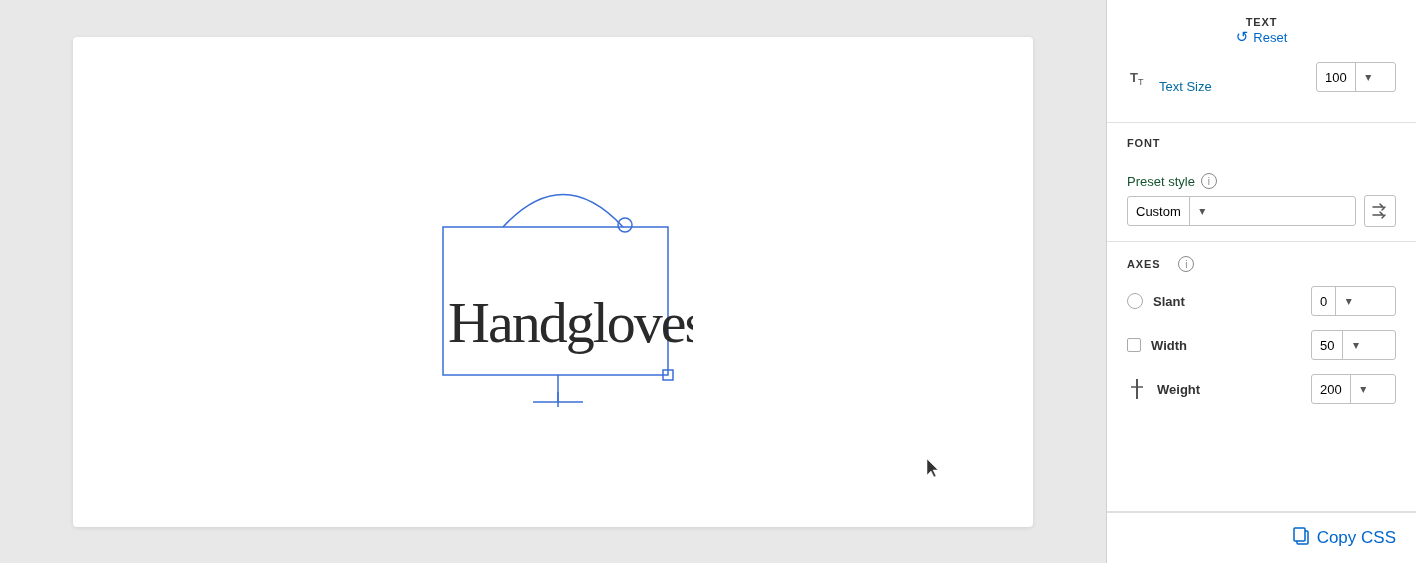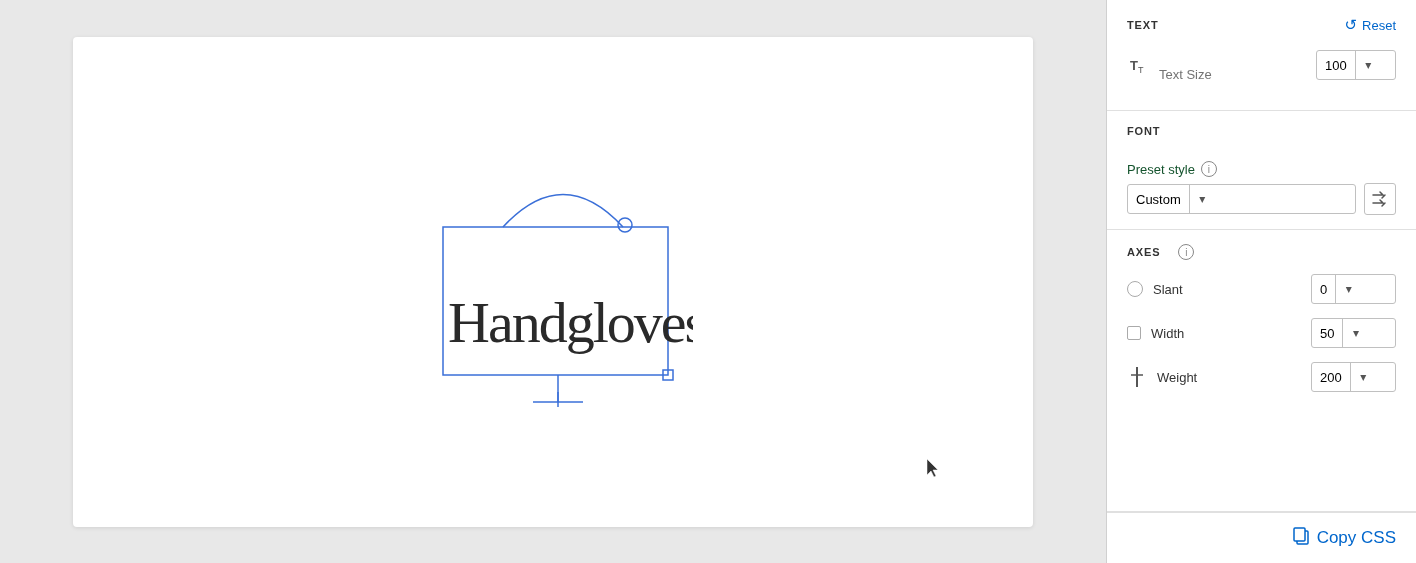--- a/index.html
+++ b/index.html
@@ -69,22 +69,23 @@
 
     
     .section {
       padding: 16px 20px;
       border-bottom: 1px solid #e0e0e0;
     }
 
     .section-header {
       display: flex;
       align-items: center;
-      justify-content: space-between;
+      justify-content: center;
       margin-bottom: 14px;
+      flex-direction: column;
     }
 
     .section-title {
       font-size: 11px;
       font-weight: 700;
       letter-spacing: 0.08em;
       color: #333;
       text-transform: uppercase;
     }
 
@@ -118,21 +119,21 @@
       display: flex;
       align-items: center;
       justify-content: center;
       color: #555;
       font-size: 16px;
       flex-shrink: 0;
     }
 
     .control-label {
       font-size: 13px;
-      color: #737373;
+      color: #0369a1;
       flex: 1;
       margin-top: 19px;
     }
 
     .dropdown {
       display: flex;
       align-items: center;
       border: 1px solid #c0c0c0;
       border-radius: 3px;
       background: #fff;
@@ -293,20 +294,21 @@
       align-items: center;
       justify-content: center;
       flex-shrink: 0;
       color: #555;
     }
 
     .axis-label {
       font-size: 13px;
       color: #333;
       flex: 1;
+      font-weight: bold;
     }
 
     .axis-dropdown {
       min-width: 85px;
     }
 
     
     .copy-css-footer {
       padding: 14px 20px;
       display: flex;

